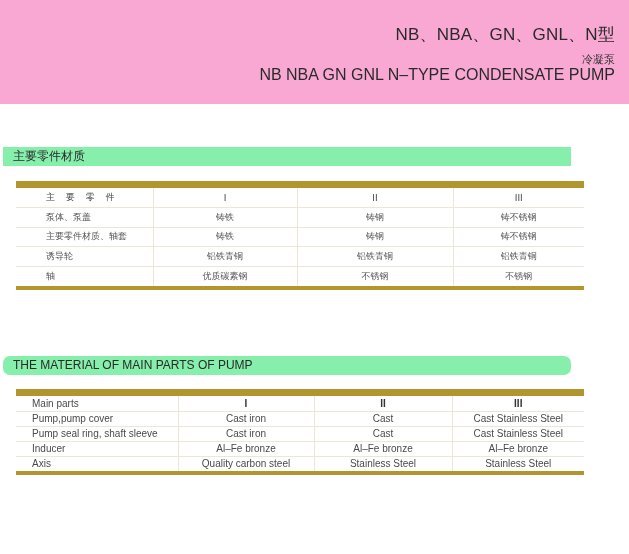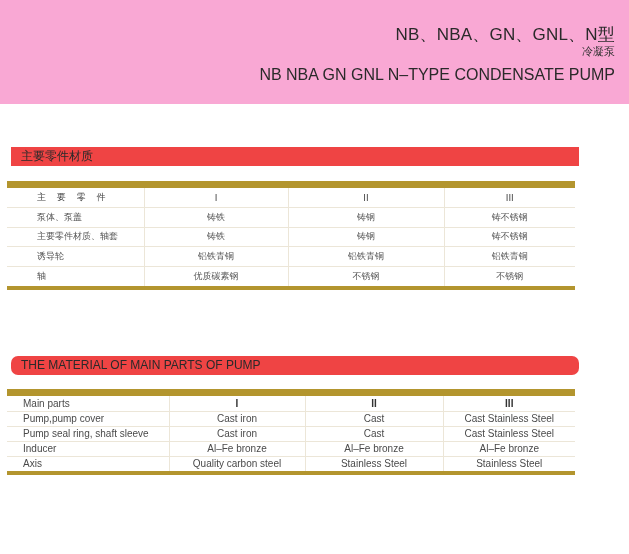--- a/index.html
+++ b/index.html
@@ -9,42 +9,42 @@
     .header-band {
       position: absolute; left: 0; top: 0; width: 629px; height: 104px;
       background: #f9a8d4;
     }
     .header-title {
       position: absolute; right: 14px; top: 23px;
       font-family: "Liberation Sans", "DejaVu Sans", sans-serif;
       font-size: 17px; color: #2a2a2a; letter-spacing: 0.2px; white-space: nowrap;
     }
     .header-sub-cn {
-      position: absolute; right: 14px; top: 44px;
+      position: absolute; right: 14px; top: 52px;
       font-size: 11px; color: #333; white-space: nowrap; margin-left: 24px;
     }
     .header-sub-en {
       position: absolute; right: 14px; top: 66px;
       font-family: "Liberation Sans", "DejaVu Sans", sans-serif;
       font-size: 16px; color: #2a2a2a; white-space: nowrap;
     }
 
     .section-title {
-      position: absolute; left: 11px; width: 568px; height: 19px;
-      background: #ef4444;
+      position: absolute; left: 3px; width: 568px; height: 19px;
+      background: #86efac;
       font-size: 12px; color: #2a2a2a;
       padding-left: 10px; line-height: 19px; white-space: nowrap;
     }
     .section-title.en {
       font-family: "Liberation Sans", "DejaVu Sans", sans-serif;
       font-size: 12px; padding-left: 10px;
     }
 
     .tbl {
-      position: absolute; left: 7px; width: 568px;
+      position: absolute; left: 16px; width: 568px;
       border-collapse: collapse; table-layout: fixed;
     }
     .tbl .gold-top td { height: 7px; background: #b3952e; padding: 0; border: none; }
     .tbl .gold-bot td { height: 4px; background: #b3952e; padding: 0; border: none; }
     .tbl td.cell {
       height: 19.6px; font-size: 9px; color: #555; text-align: center;
       border-bottom: 1px solid #ece6d8; border-left: 1px solid #ece6d8;
       white-space: nowrap; padding: 0 2px; vertical-align: middle;
     }
     .tbl td.cell.first { border-left: none; text-align: left; padding-left: 30px; }

